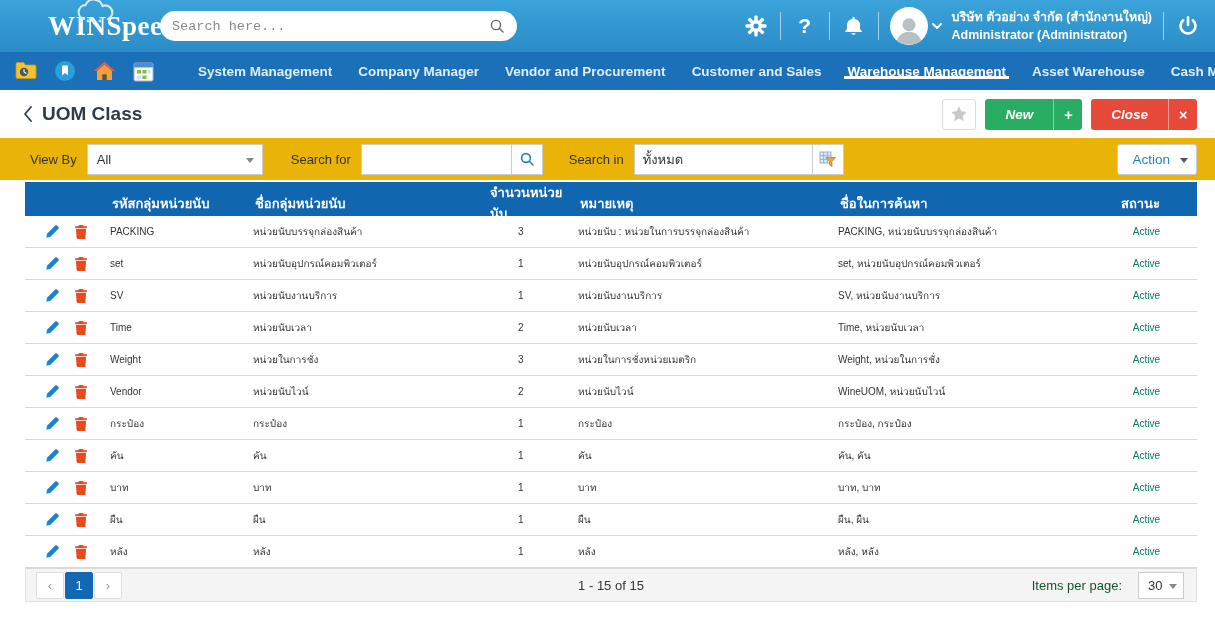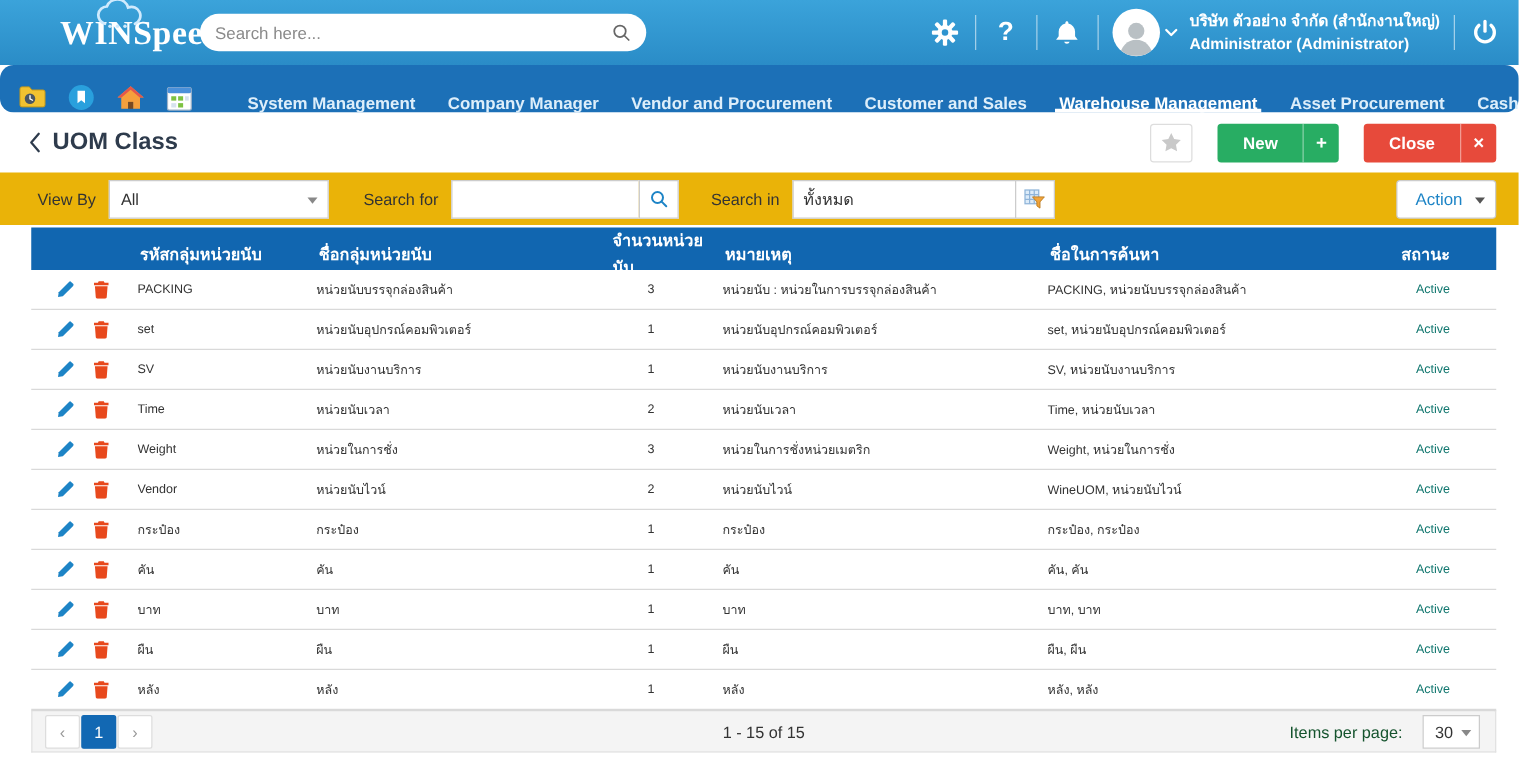--- a/index.html
+++ b/index.html
@@ -9,51 +9,51 @@
   
   .topbar { height:52px; background:linear-gradient(180deg,#3ba3da,#2a8cc7);
     display:flex; align-items:center; padding:0 14px 0 12px; }
   .logo { position:relative; width:148px; color:#fff; cursor:pointer; }
   .logo .logo-text { font-family:"Liberation Serif","DejaVu Serif",serif; font-weight:bold;
     font-size:27px; letter-spacing:.5px;margin-left:36px; }
   .logo svg.cloud { position:absolute; top:-12px; left:62px; }
   .search-pill { position:relative; width:357px; height:30px; background:#fff;
     border-radius:15px; display:flex; align-items:center; padding:0 12px; }
   .search-pill input { border:none; outline:none; flex:1; font-size:13.5px; color:#444;
-    font-family:Liberation Sans, sans-serif; background:transparent; }
+    font-family:Liberation Mono, monospace; background:transparent; }
   .search-pill input::placeholder { color:#8a8a8a; }
   .top-right { margin-left:auto; display:flex; align-items:center; height:100%; }
   .tr-sep { width:1px; height:28px; background:rgba(255,255,255,.55); margin:0 11px; }
   .tr-btn { display:flex; align-items:center; justify-content:center; width:26px; height:26px;
     cursor:pointer; }
   .help-q { color:#fff; font-size:21px; font-weight:bold; }
   .avatar-wrap { display:flex; align-items:center; cursor:pointer; }
   .avatar { width:38px; height:38px; border-radius:50%; background:#fff; overflow:hidden;
     display:flex; align-items:flex-end; justify-content:center; }
   .company { color:#fff; font-size:12.5px; font-weight:bold; line-height:1.45; margin-left:9px;
     white-space:nowrap; }
 
   
-  .navbar { height:38px; background:#1c70b7; display:flex; align-items:flex-end; padding:0 14px;border-radius:11px; }
+  .navbar { height:38px; background:#1c70b7; display:flex; align-items:center; padding:0 14px; }
   .nav-icons { display:flex; align-items:center; gap:15px; padding-right:16px; }
   .nav-icon { width:24px; height:24px; display:flex; align-items:center; justify-content:center;
     cursor:pointer; }
   .nav-divider { width:1px; background:rgba(255,255,255,.55); margin:6px 2px; }
   .nav-items { display:flex; align-items:stretch; margin-left:10px; }
   .nav-item { display:flex; align-items:center; padding:0 13px; color:#ddeefa; font-size:13.5px;
     font-weight:bold; cursor:pointer; position:relative; white-space:nowrap; }
   .nav-item.active { color:#fff; }
   .nav-item.active::after { content:""; position:absolute; left:10px; right:10px; bottom:0;
     height:3px; background:#fff; }
 
   
   .title-row { height:48px; display:flex; align-items:center; padding:0 18px 0 22px; background:#fff; }
   .back-chevron { display:flex; align-items:center; cursor:pointer; margin-right:8px; }
   .page-title { font-size:19px; color:#2e3b4c; font-weight:bold; }
-  .title-actions { margin-left:auto; display:flex; align-items:center; gap:20px; }
+  .title-actions { margin-left:auto; display:flex; align-items:center; gap:9px;font-style:italic; }
   .star-btn { width:34px; height:31px; border:1px solid #ddd; border-radius:3px; background:#fff;
     display:flex; align-items:center; justify-content:center; cursor:pointer; }
   .split-btn { display:flex; align-items:stretch; height:31px; border-radius:3px; overflow:hidden;
     color:#fff; font-size:13.5px; cursor:pointer; }
   .split-btn .main { display:flex; align-items:center; padding:0 20px; font-weight:bold; }
   .split-btn .seg { display:flex; align-items:center; justify-content:center; width:29px;
     border-left:1px solid rgba(255,255,255,.45); font-size:15px; font-weight:bold; }
   .btn-new { background:#28ad63; }
   .btn-close { background:#e74a3b; }
 
@@ -218,21 +218,21 @@
       </svg>
     </span>
   </div>
   <div class="nav-divider"></div>
   <div class="nav-items">
     <span class="nav-item">System Management</span>
     <span class="nav-item">Company Manager</span>
     <span class="nav-item">Vendor and Procurement</span>
     <span class="nav-item">Customer and Sales</span>
     <span class="nav-item active">Warehouse Management</span>
-    <span class="nav-item">Asset Procurement</span>
+    <span class="nav-item">Asset Warehouse</span>
     <span class="nav-item">Cash Management</span>
 
   </div>
 </nav>
 
 <div class="title-row">
   <span class="back-chevron">
     <svg width="12" height="18" viewBox="0 0 12 18">
       <polyline points="9,2 3,9 9,16" fill="none" stroke="#2e3b4c" stroke-width="1.8" stroke-linecap="round" stroke-linejoin="round"></polyline>
     </svg>

